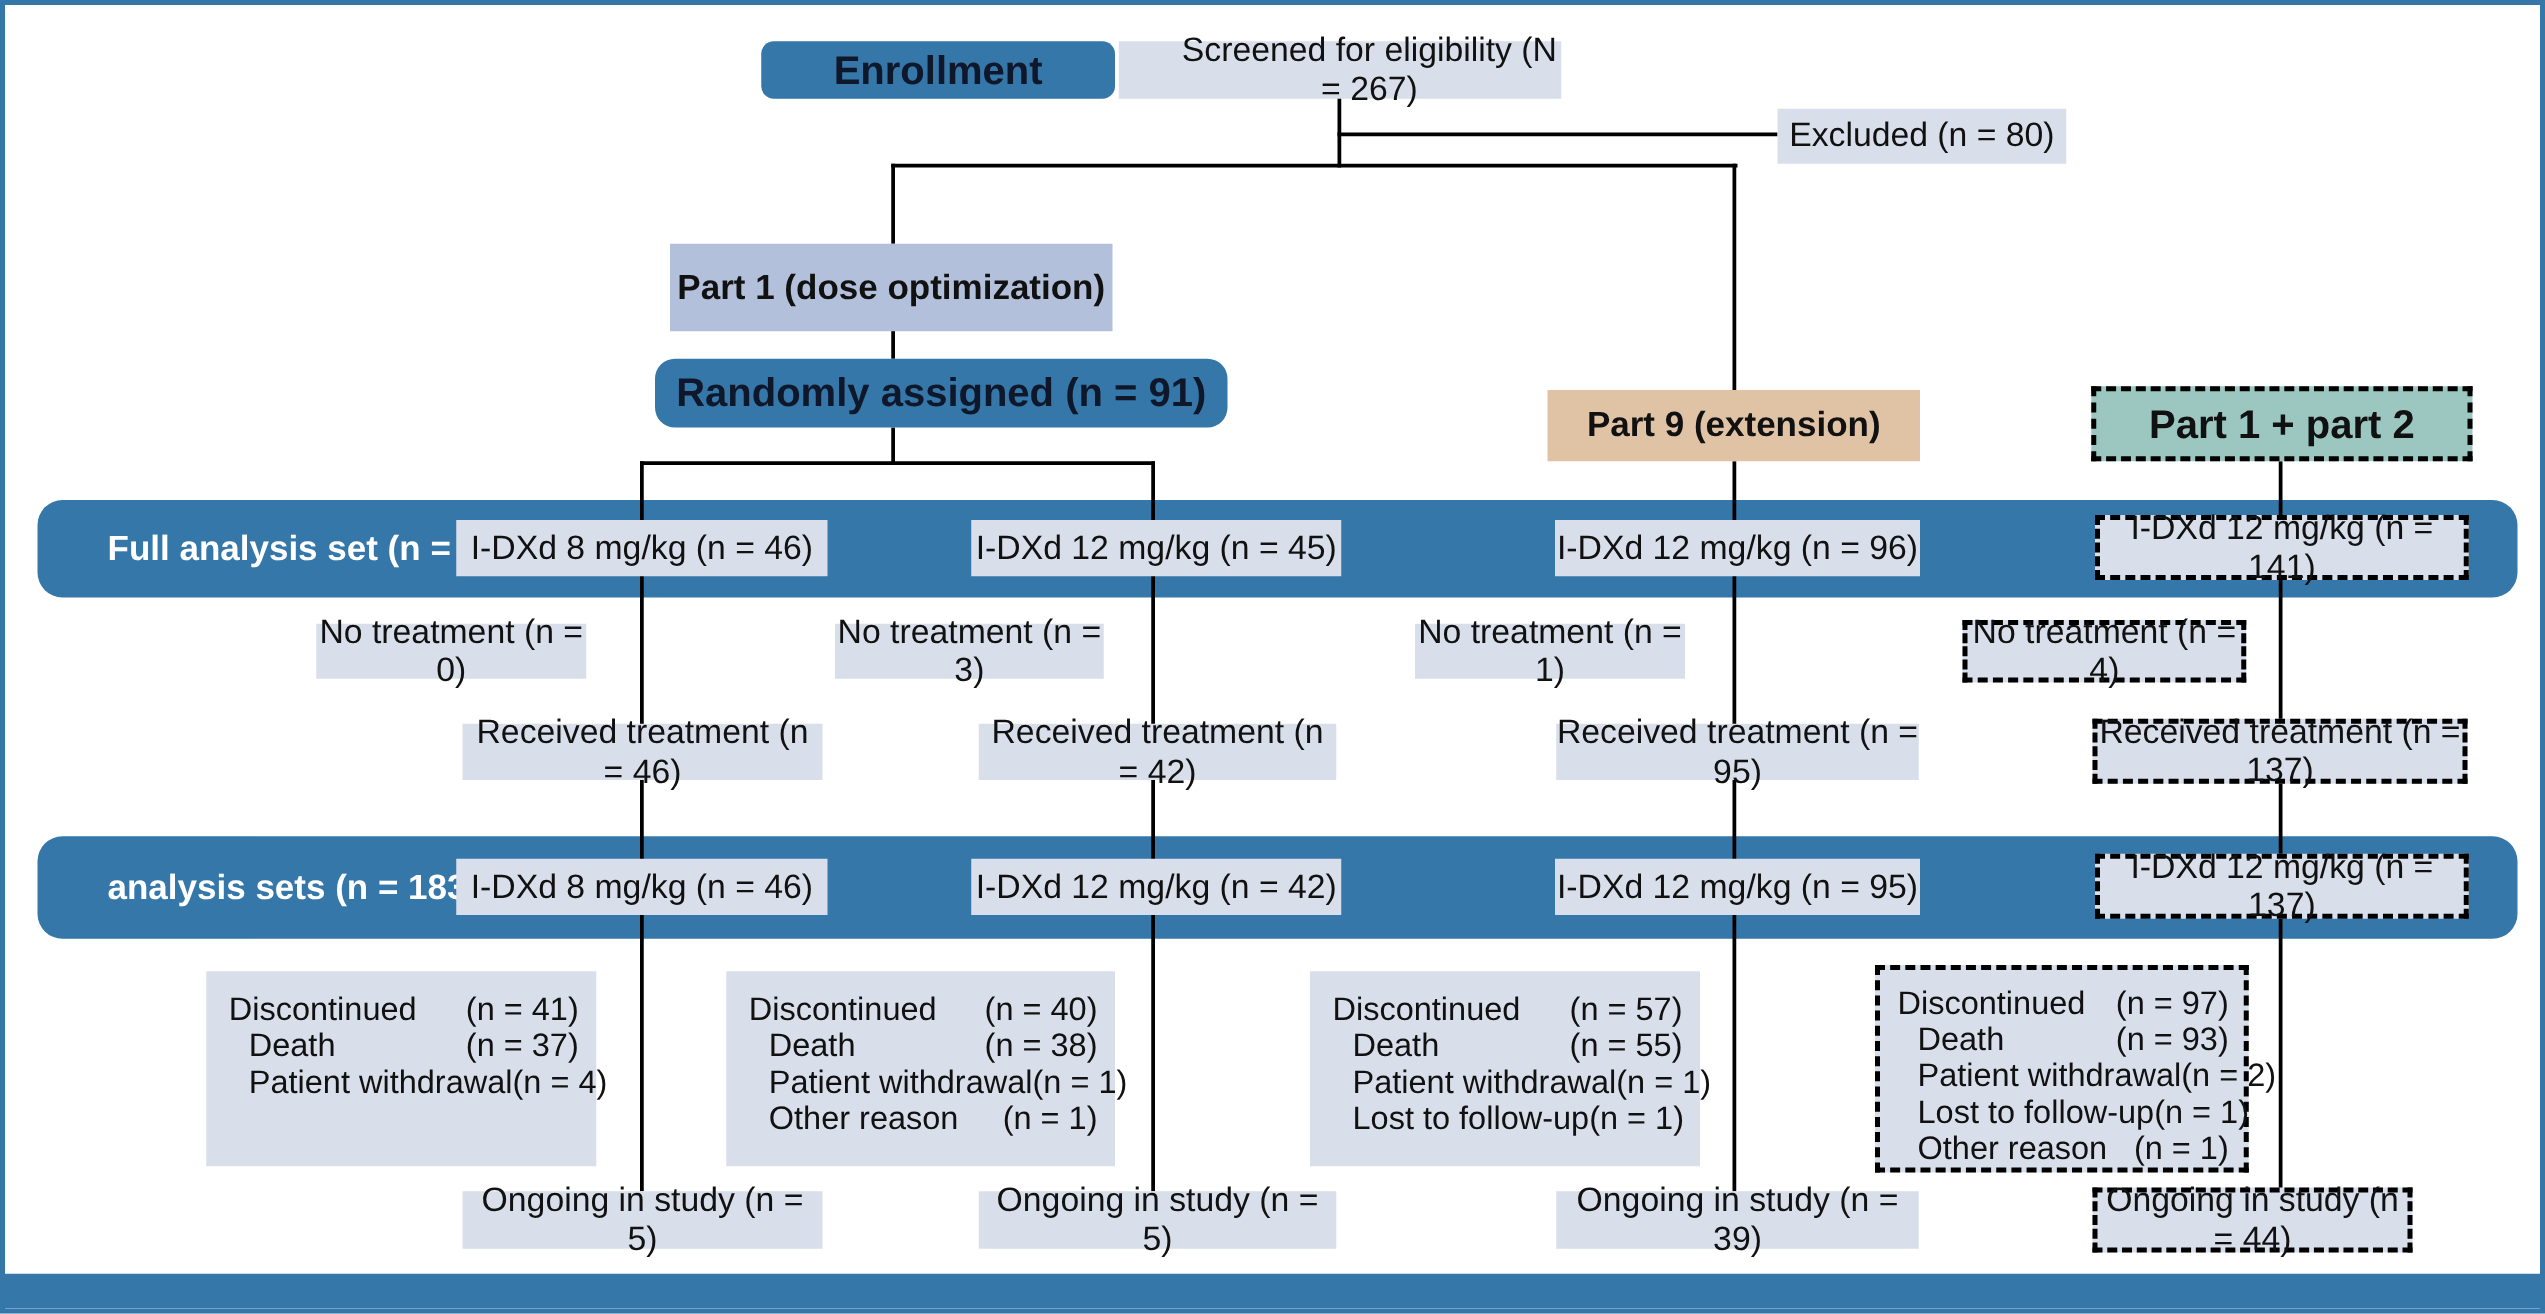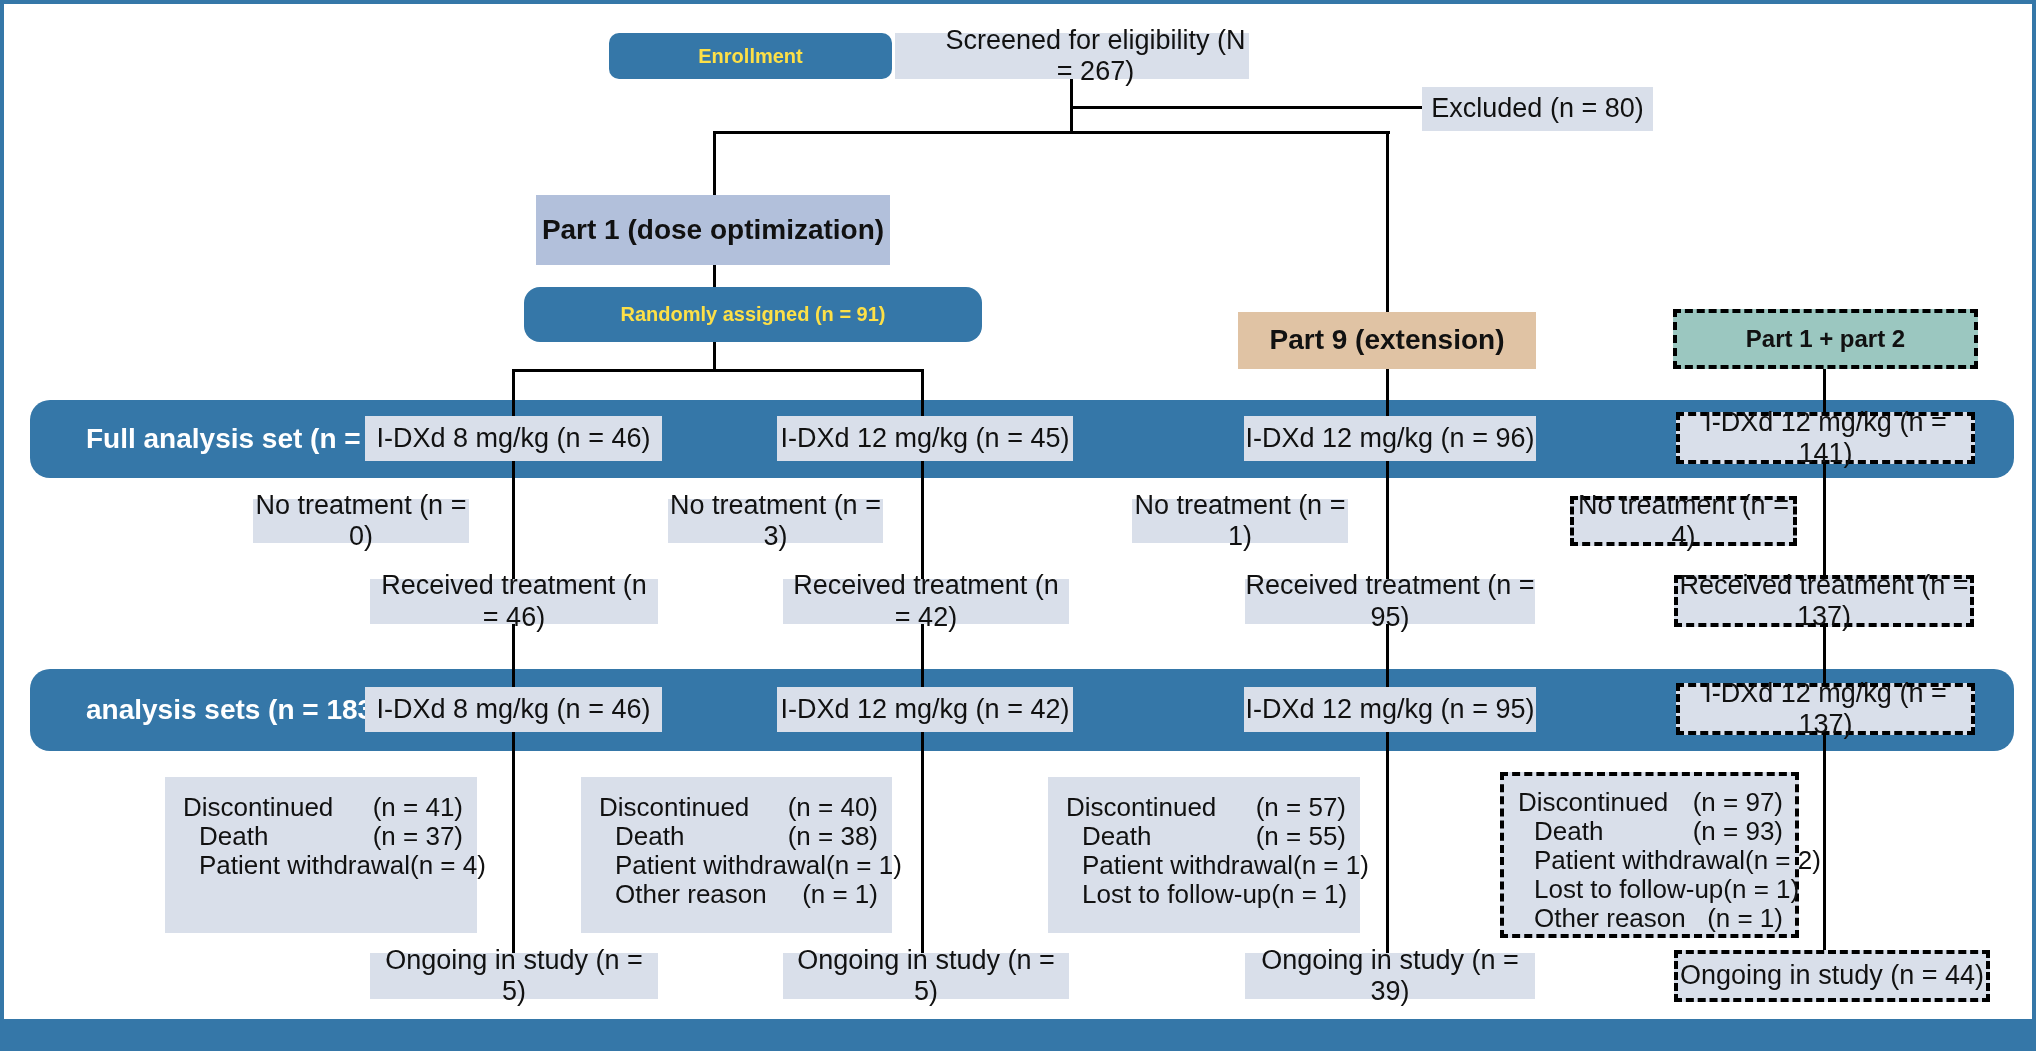--- a/index.html
+++ b/index.html
@@ -12,24 +12,24 @@
   .band{
     position:absolute;background:var(--blue,#3577a8);border-radius:20px;z-index:1;
     display:flex;align-items:center;padding-left:56px;box-sizing:border-box;
   }
   .band-label{color:#ffffff;font-weight:bold;font-size:28px;line-height:34px;}
   .box{
     position:absolute;z-index:3;display:flex;align-items:center;justify-content:center;
     text-align:center;box-sizing:border-box;font-size:27px;line-height:1.15;
   }
   .lt{background:var(--light_box,#d9dfea);}
-  .bl{background:var(--blue,#3577a8);color:#fde047;font-weight:bold;font-size:20px;}
+  .bl{background:var(--blue,#3577a8);color:#0f172a;font-weight:bold;font-size:32px;}
   .p1{background:var(--part1,#b2c0db);font-weight:bold;font-size:28px;}
   .p2{background:var(--part2,#e0c3a4);font-weight:bold;font-size:28px;}
-  .p12{background:var(--part1_2,#9bc7c0);font-weight:bold;font-size:24px;}
+  .p12{background:var(--part1_2,#9bc7c0);font-weight:bold;font-size:32px;}
   .dashed{border:4px dashed #000000;}
   .r10{border-radius:10px;}
   .r16{border-radius:16px;}
   .disc{
     position:absolute;z-index:3;background:var(--light_box,#d9dfea);box-sizing:border-box;
     font-size:26px;padding:16px 14px 0 18px;
   }
   .disc.dashed{padding:12px 12px 0 14px;}
   .drow{display:flex;justify-content:space-between;line-height:29px;white-space:nowrap;}
   .drow .sub{padding-left:16px;}
@@ -158,16 +158,16 @@
       </div>
     <div class="drow">
         <span class="sub">Other reason</span>
         <span>(n = 1)</span>
       </div>
   </div>
 
   <div class="box lt" style="left:366px;top:949px;width:288px;height:46px;">Ongoing in study (n = 5)</div>
   <div class="box lt" style="left:779px;top:949px;width:286px;height:46px;">Ongoing in study (n = 5)</div>
   <div class="box lt" style="left:1241px;top:949px;width:290px;height:46px;">Ongoing in study (n = 39)</div>
-  <div class="box lt dashed" style="left:1670px;top:946px;width:316px;height:52px;">Ongoing in study (n = 44)</div>
+  <div class="box lt dashed" style="left:1670px;top:946px;width:256px;height:52px;">Ongoing in study (n = 44)</div>
 
   <div class="footer-bar"></div>
 </div>
 
 </body></html>

